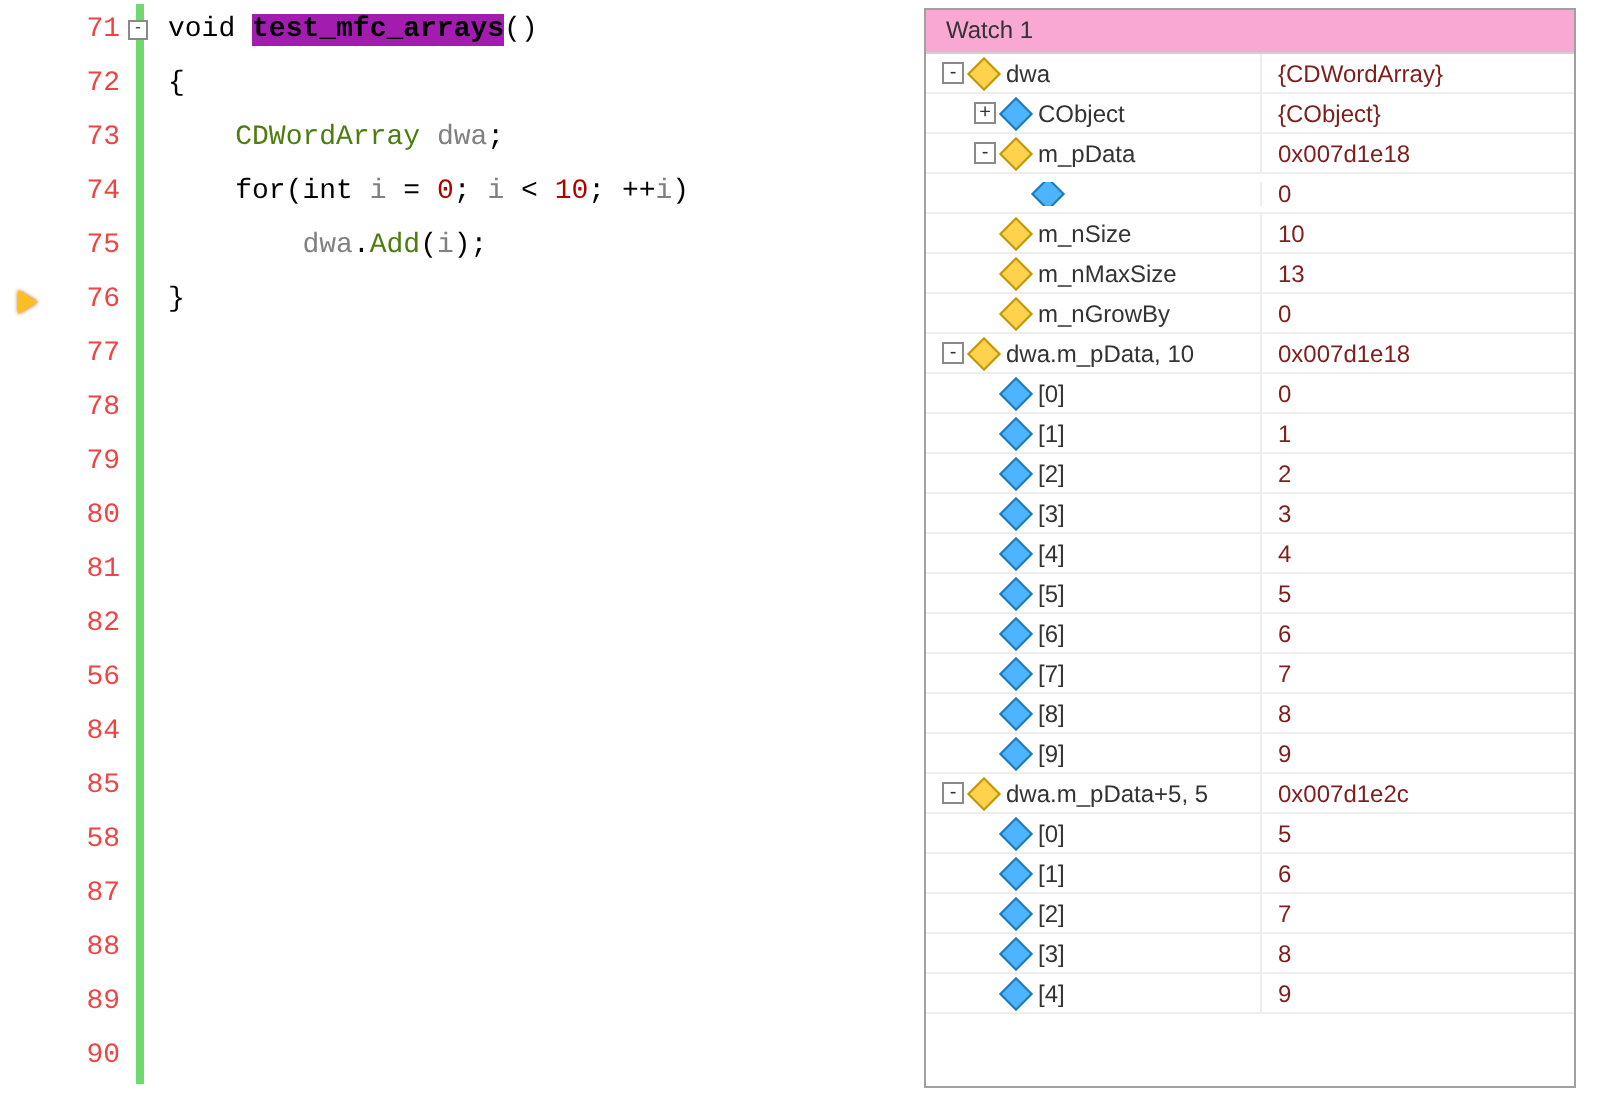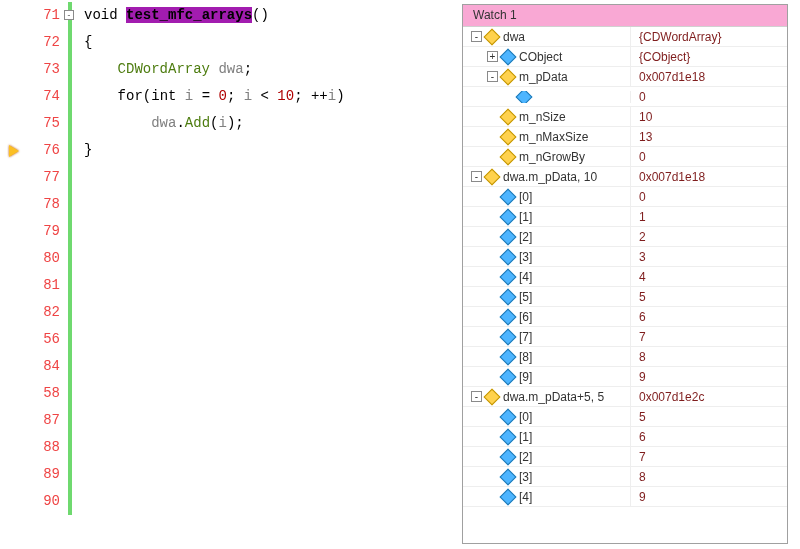--- a/index.html
+++ b/index.html
@@ -193,20 +193,21 @@
     <div class="code-line"><div class="bp-gutter"></div><div class="lineno">75</div><div class="fold-gutter"><div class="green-bar"></div></div><div class="code-text">        <span class="gray">dwa</span><span class="punct">.</span><span class="ident">Add</span><span class="punct">(</span><span class="gray">i</span><span class="punct">);</span></div></div>
     <div class="code-line"><div class="bp-gutter"><div class="gutter-arrow"></div></div><div class="lineno">76</div><div class="fold-gutter"><div class="green-bar"></div></div><div class="code-text"><span class="punct">}</span></div></div>
     <div class="code-line"><div class="bp-gutter"></div><div class="lineno">77</div><div class="fold-gutter"><div class="green-bar"></div></div><div class="code-text"></div></div>
     <div class="code-line"><div class="bp-gutter"></div><div class="lineno">78</div><div class="fold-gutter"><div class="green-bar"></div></div><div class="code-text"></div></div>
     <div class="code-line"><div class="bp-gutter"></div><div class="lineno">79</div><div class="fold-gutter"><div class="green-bar"></div></div><div class="code-text"></div></div>
     <div class="code-line"><div class="bp-gutter"></div><div class="lineno">80</div><div class="fold-gutter"><div class="green-bar"></div></div><div class="code-text"></div></div>
     <div class="code-line"><div class="bp-gutter"></div><div class="lineno">81</div><div class="fold-gutter"><div class="green-bar"></div></div><div class="code-text"></div></div>
     <div class="code-line"><div class="bp-gutter"></div><div class="lineno">82</div><div class="fold-gutter"><div class="green-bar"></div></div><div class="code-text"></div></div>
     <div class="code-line"><div class="bp-gutter"></div><div class="lineno">56</div><div class="fold-gutter"><div class="green-bar"></div></div><div class="code-text"></div></div>
     <div class="code-line"><div class="bp-gutter"></div><div class="lineno">84</div><div class="fold-gutter"><div class="green-bar"></div></div><div class="code-text"></div></div>
+    <div class="code-line"><div class="bp-gutter"></div><div class="lineno">85</div><div class="fold-gutter"><div class="green-bar"></div></div><div class="code-text"></div></div>
     <div class="code-line"><div class="bp-gutter"></div><div class="lineno">58</div><div class="fold-gutter"><div class="green-bar"></div></div><div class="code-text"></div></div>
     <div class="code-line"><div class="bp-gutter"></div><div class="lineno">87</div><div class="fold-gutter"><div class="green-bar"></div></div><div class="code-text"></div></div>
     <div class="code-line"><div class="bp-gutter"></div><div class="lineno">88</div><div class="fold-gutter"><div class="green-bar"></div></div><div class="code-text"></div></div>
     <div class="code-line"><div class="bp-gutter"></div><div class="lineno">89</div><div class="fold-gutter"><div class="green-bar"></div></div><div class="code-text"></div></div>
     <div class="code-line"><div class="bp-gutter"></div><div class="lineno">90</div><div class="fold-gutter"><div class="green-bar"></div></div><div class="code-text"></div></div>
   </div>
 
 <div class="watch-wrap">
   <div class="watch-title">Watch 1</div>
   <div class="watch-body" id="watch-body">

